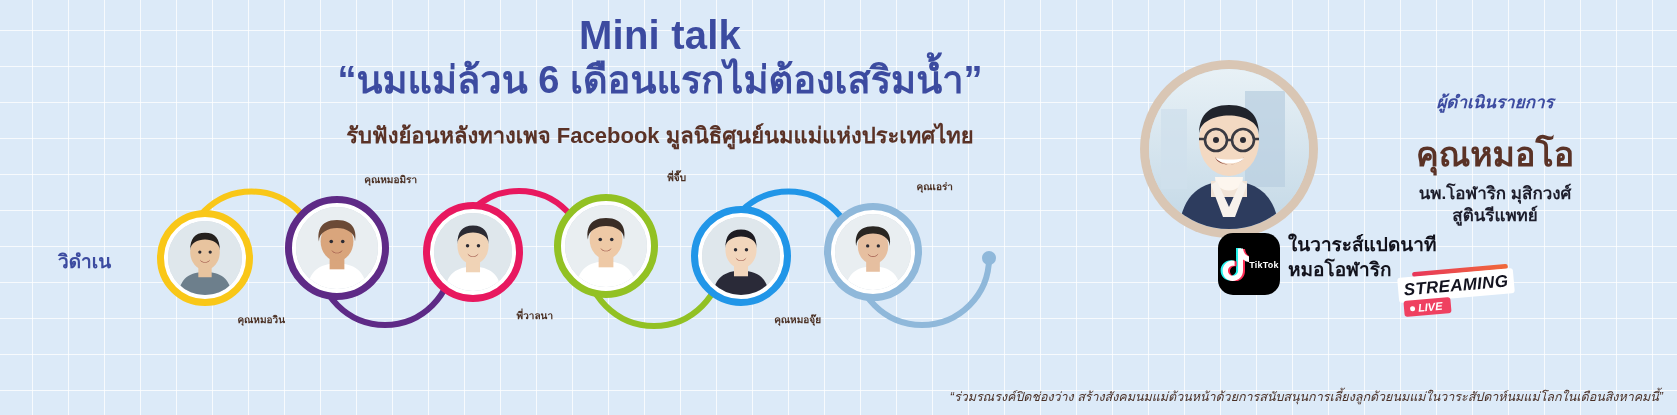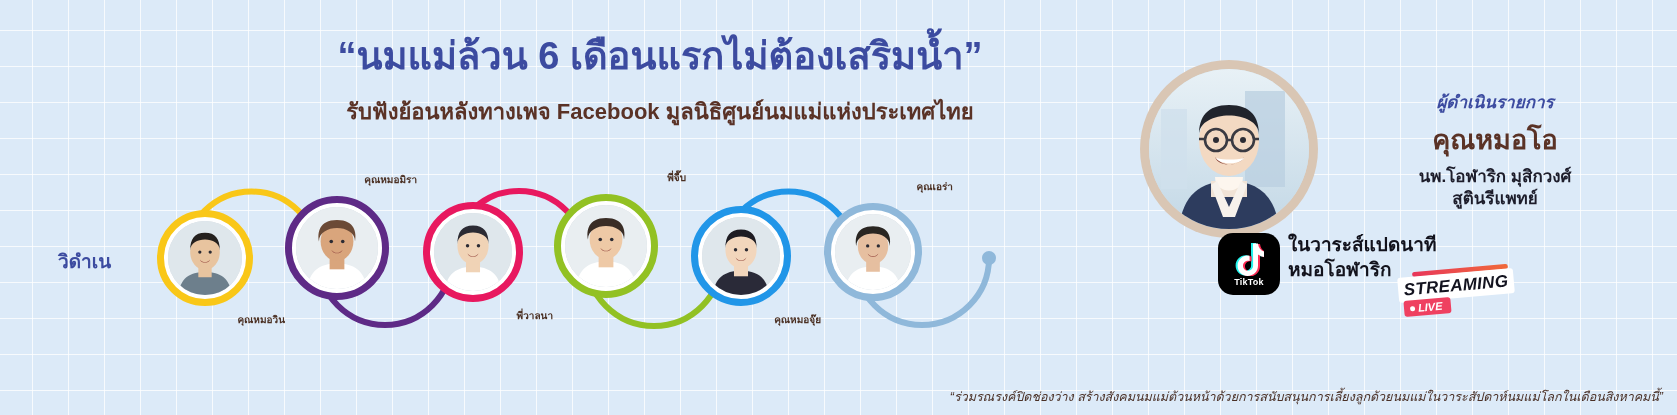--- a/index.html
+++ b/index.html
@@ -18,21 +18,21 @@
     background-position:-4px -6px;
   }
   
   #headline{position:absolute;left:250px;top:14px;width:820px;text-align:center;}
   .t-mini{
     font-size:40px;font-weight:bold;color:#3c4ba0;letter-spacing:.2px;
     line-height:1.05;
   }
   .t-quote{
     font-size:38px;font-weight:bold;color:#3c4ba0;line-height:1.2;
-    margin-top:20px;white-space:nowrap;
+    margin-top:2px;white-space:nowrap;
   }
   .t-sub{
     margin-top:14px;font-size:22px;font-weight:bold;color:#5a3226;
     white-space:nowrap;
   }
   
   #speakers{position:absolute;left:0;top:180px;width:1060px;height:165px;}
   #arcs{position:absolute;left:0;top:0;width:1060px;height:165px;}
   .sp{
     position:absolute;border-radius:50%;
@@ -56,26 +56,26 @@
   #host-photo{
     position:absolute;left:1140px;top:60px;width:178px;height:178px;border-radius:50%;
     background:#d9c6b4;box-sizing:border-box;padding:9px;
   }
   #host-photo .disc{
     position:relative;width:100%;height:100%;border-radius:50%;overflow:hidden;
     background:#cfe0ea;
   }
   #host-text{position:absolute;left:1330px;top:88px;width:330px;text-align:center;}
   .h-role{font-size:17px;font-weight:bold;color:#3c4ba0;font-style:italic;}
-  .h-name{font-size:27px;font-weight:bold;color:#5a3226;margin-top:11px;line-height:1.1;}
+  .h-name{font-size:34px;font-weight:bold;color:#5a3226;margin-top:21px;line-height:1.1;}
   .h-real{font-size:17px;font-weight:bold;color:#1d1d2b;margin-top:10px;line-height:1.3;}
   
   #tiktok{
     position:absolute;left:1218px;top:233px;width:62px;height:62px;border-radius:15px;
-    background:#000;display:flex;flex-direction:column;align-items:center;justify-content:center;
+    background:#000;display:flex;flex-direction:row;align-items:center;justify-content:center;
   }
   #tiktok .tt-label{color:#fff;font-size:9px;font-weight:bold;letter-spacing:.2px;margin-top:1px;}
   #tiktok-text{
     position:absolute;left:1288px;top:232px;font-size:19px;font-weight:bold;color:#12121c;
     line-height:1.32;white-space:nowrap;
   }
   
   #streaming{position:absolute;left:1398px;top:268px;width:120px;height:48px;}
   #streaming .bar{
     position:absolute;left:14px;top:0;width:96px;height:5px;border-radius:3px;
@@ -99,20 +99,21 @@
     position:absolute;right:14px;bottom:8px;font-size:12.5px;font-style:italic;
     color:#4a3026;white-space:nowrap;
   }
 </style>
 </head>
 <body>
 
 <div id="stage">
 
   <div id="headline">
+    <div class="t-mini">Mini talk</div>
     <div class="t-quote">“นมแม่ล้วน 6 เดือนแรกไม่ต้องเสริมน้ำ”</div>
     <div class="t-sub">รับฟังย้อนหลังทางเพจ Facebook มูลนิธิศูนย์นมแม่แห่งประเทศไทย</div>
   </div>
 
   <div id="vitayakorn">วิดำเน</div>
 
   <div id="speakers">
     <svg id="arcs" viewBox="0 0 1060 165">
         <path d="M185 78 A 66.5 66.5 0 0 1 318 78" fill="none" stroke="#f9c718" stroke-width="6" stroke-linecap="round"></path>
         <path d="M318 78 A 67 67 0 0 0 452 78" fill="none" stroke="#5e2a86" stroke-width="6" stroke-linecap="round"></path>

